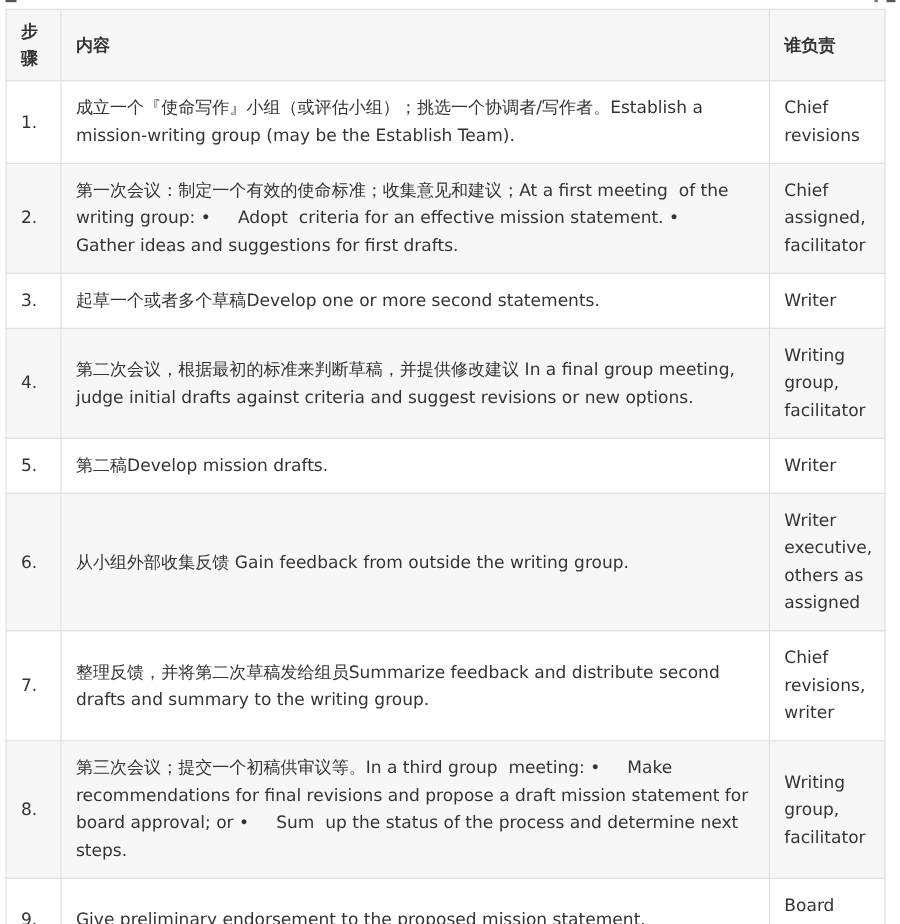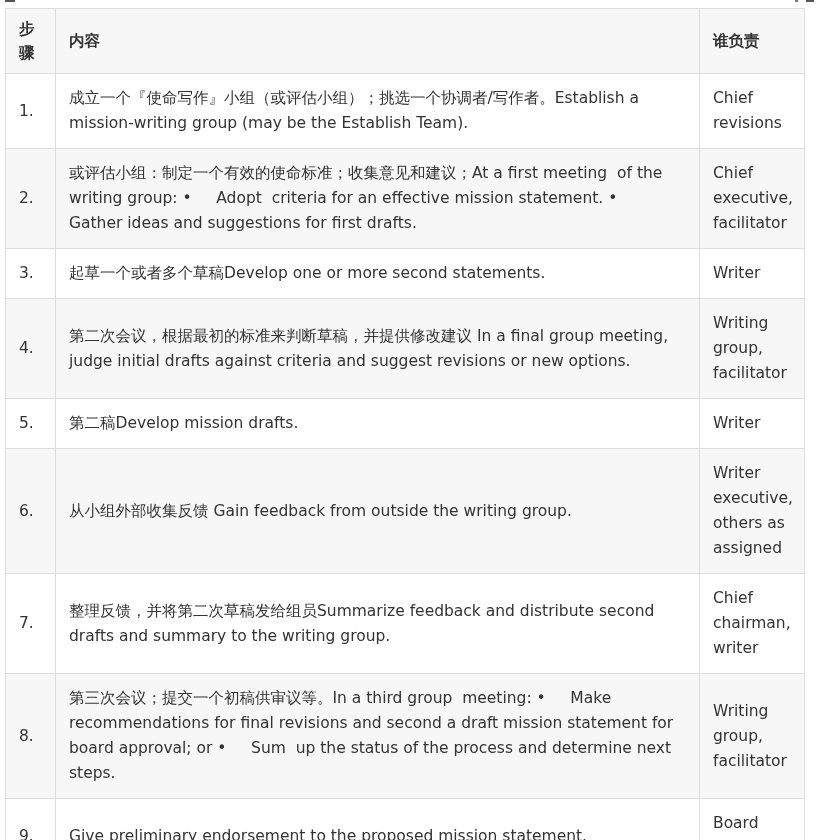--- a/index.html
+++ b/index.html
@@ -45,22 +45,22 @@
     </tr>
   </thead>
   <tbody>
     <tr>
       <td class="num">1.</td>
       <td>成立一个『使命写作』小组（或评估小组）；挑选一个协调者/写作者。Establish a mission-writing group (may be the Establish Team).</td>
       <td class="owner">Chief revisions</td>
     </tr>
     <tr>
       <td class="num">2.</td>
-      <td style="white-space:pre-wrap;">或评估小组：制定一个有效的使命标准；收集意见和建议；At a first meeting  of the writing group: •     Adopt  criteria for an effective mission statement. •     Gather ideas and suggestions for first drafts.</td>
-      <td class="owner">Chief executive, facilitator</td>
+      <td style="white-space:pre-wrap;">第一次会议：制定一个有效的使命标准；收集意见和建议；At a first meeting  of the writing group: •     Adopt  criteria for an effective mission statement. •     Gather ideas and suggestions for first drafts.</td>
+      <td class="owner">Chief assigned, facilitator</td>
     </tr>
     <tr>
       <td class="num">3.</td>
       <td>起草一个或者多个草稿Develop one or more second statements.</td>
       <td class="owner">Writer</td>
     </tr>
     <tr>
       <td class="num">4.</td>
       <td>第二次会议，根据最初的标准来判断草稿，并提供修改建议 In a final group meeting, judge initial drafts against criteria and suggest revisions or new  options.</td>
       <td class="owner">Writing group, facilitator</td>
@@ -71,25 +71,25 @@
       <td class="owner">Writer</td>
     </tr>
     <tr>
       <td class="num">6.</td>
       <td>从小组外部收集反馈 Gain feedback from outside the writing group.</td>
       <td class="owner">Writer executive, others as assigned</td>
     </tr>
     <tr>
       <td class="num">7.</td>
       <td>整理反馈，并将第二次草稿发给组员Summarize feedback  and distribute second drafts and summary to the writing group.</td>
-      <td class="owner">Chief chairman, writer</td>
+      <td class="owner">Chief revisions, writer</td>
     </tr>
     <tr>
       <td class="num">8.</td>
-      <td style="white-space:pre-wrap;">第三次会议；提交一个初稿供审议等。In a third group  meeting: •     Make recommendations for final revisions and second a draft mission statement for board approval; or •     Sum  up the status of the process and determine next steps.</td>
+      <td style="white-space:pre-wrap;">第三次会议；提交一个初稿供审议等。In a third group  meeting: •     Make recommendations for final revisions and propose a draft mission statement for board approval; or •     Sum  up the status of the process and determine next steps.</td>
       <td class="owner">Writing group, facilitator</td>
     </tr>
     <tr>
       <td class="num">9.</td>
       <td>Give preliminary  endorsement to the proposed mission statement.</td>
       <td class="owner">Board chairman</td>
     </tr>
 
   </tbody>
 </table>

